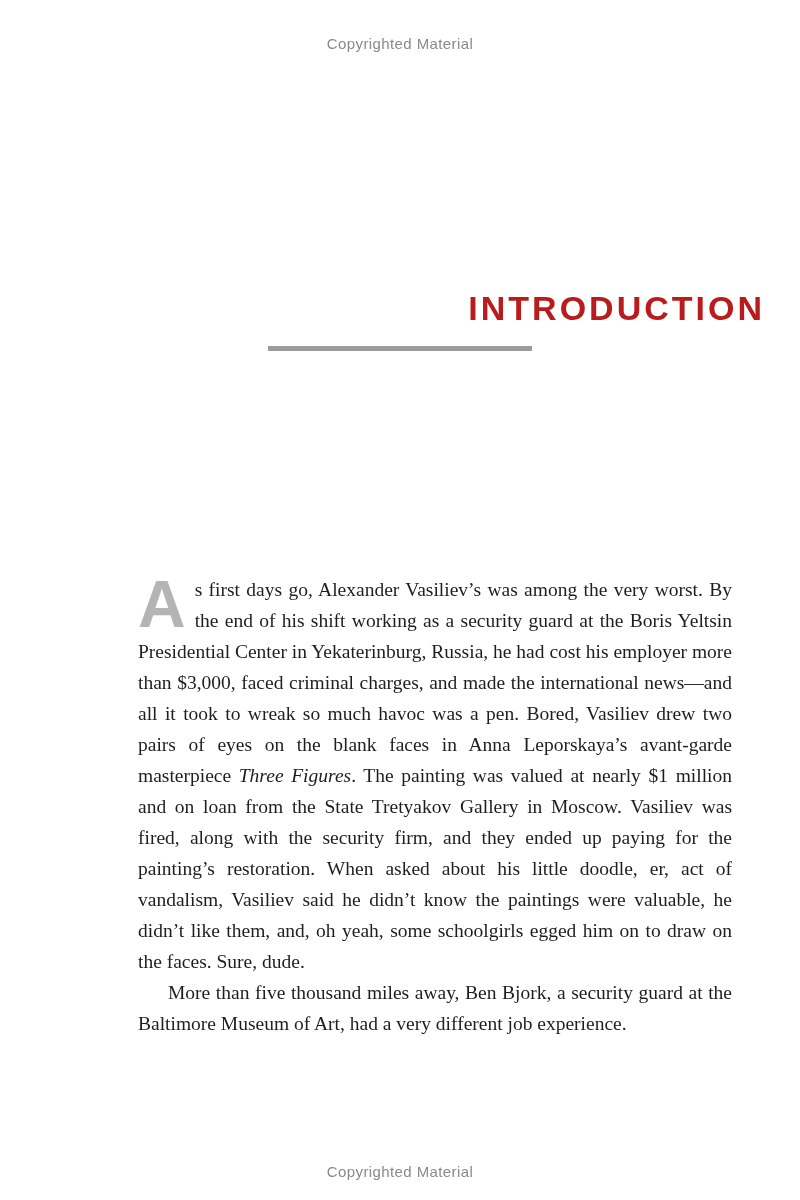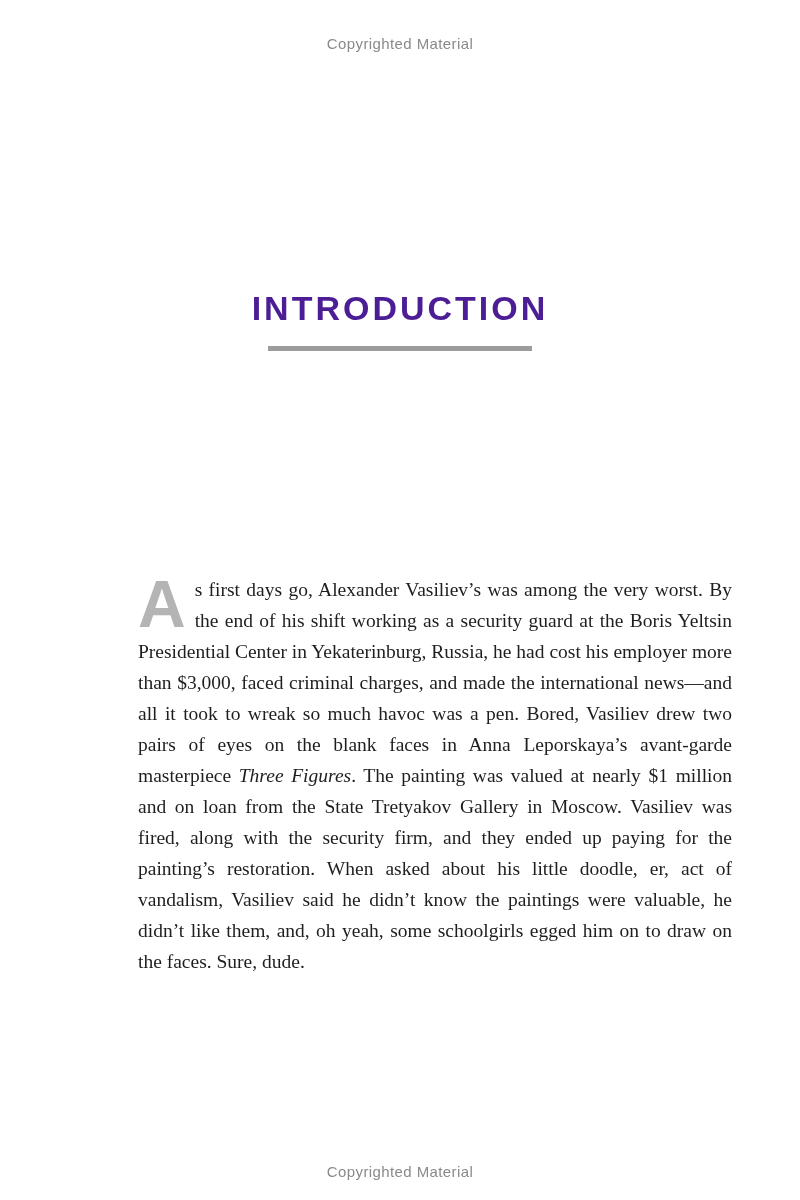--- a/index.html
+++ b/index.html
@@ -27,26 +27,26 @@
     color: #8a8a8a;
   }
   .notice.top { top: 27px; }
   .notice.bottom { top: 1155px; }
   .title {
     position: absolute;
     top: 281px;
     left: 0;
     width: 100%;
     margin: 0;
-    text-align: center;
+    text-align: right;
     font-family: "Liberation Sans", sans-serif;
     font-weight: 700;
     font-size: 34px;
     letter-spacing: 3px;
-    color: #4c1d95;
+    color: #b91c1c;
   }
   .rule {
     position: absolute;
     top: 338px;
     left: 50%;
     transform: translateX(-50%);
     width: 264px;
     height: 5px;
     background: #9c9c9c;
   }
@@ -83,17 +83,18 @@
 <div class="page">
 
   <div class="notice top">Copyrighted Material</div>
 
   <h1 class="title">INTRODUCTION</h1>
 
   <div class="rule"></div>
 
   <div class="body-text">
     <p class="para first"><span class="dropcap">A</span><span>s first days go, Alexander Vasiliev’s was among the very worst. By the end of his shift working as a security guard at the Boris Yeltsin Presidential Center in Yekaterinburg, Russia, he had cost his employer more than $3,000, faced criminal charges, and made the international news—and all it took to wreak so much havoc was a pen. Bored, Vasiliev drew two pairs of eyes on the blank faces in Anna Leporskaya’s avant-garde masterpiece </span><em>Three Figures</em><span>. The painting was valued at nearly $1 million and on loan from the State Tretyakov Gallery in Moscow. Vasiliev was fired, along with the security firm, and they ended up paying for the painting’s restoration. When asked about his little doodle, er, act of vandalism, Vasiliev said he didn’t know the paintings were valuable, he didn’t like them, and, oh yeah, some schoolgirls egged him on to draw on the faces. Sure, dude.</span></p>
+    <p class="para indent">More than five thousand miles away, Ben Bjork, a security guard at the Baltimore Museum of Art, had a very different job experience.</p>
   </div>
 
   <div class="notice bottom">Copyrighted Material</div>
 
 </div>
 
 </body></html>

